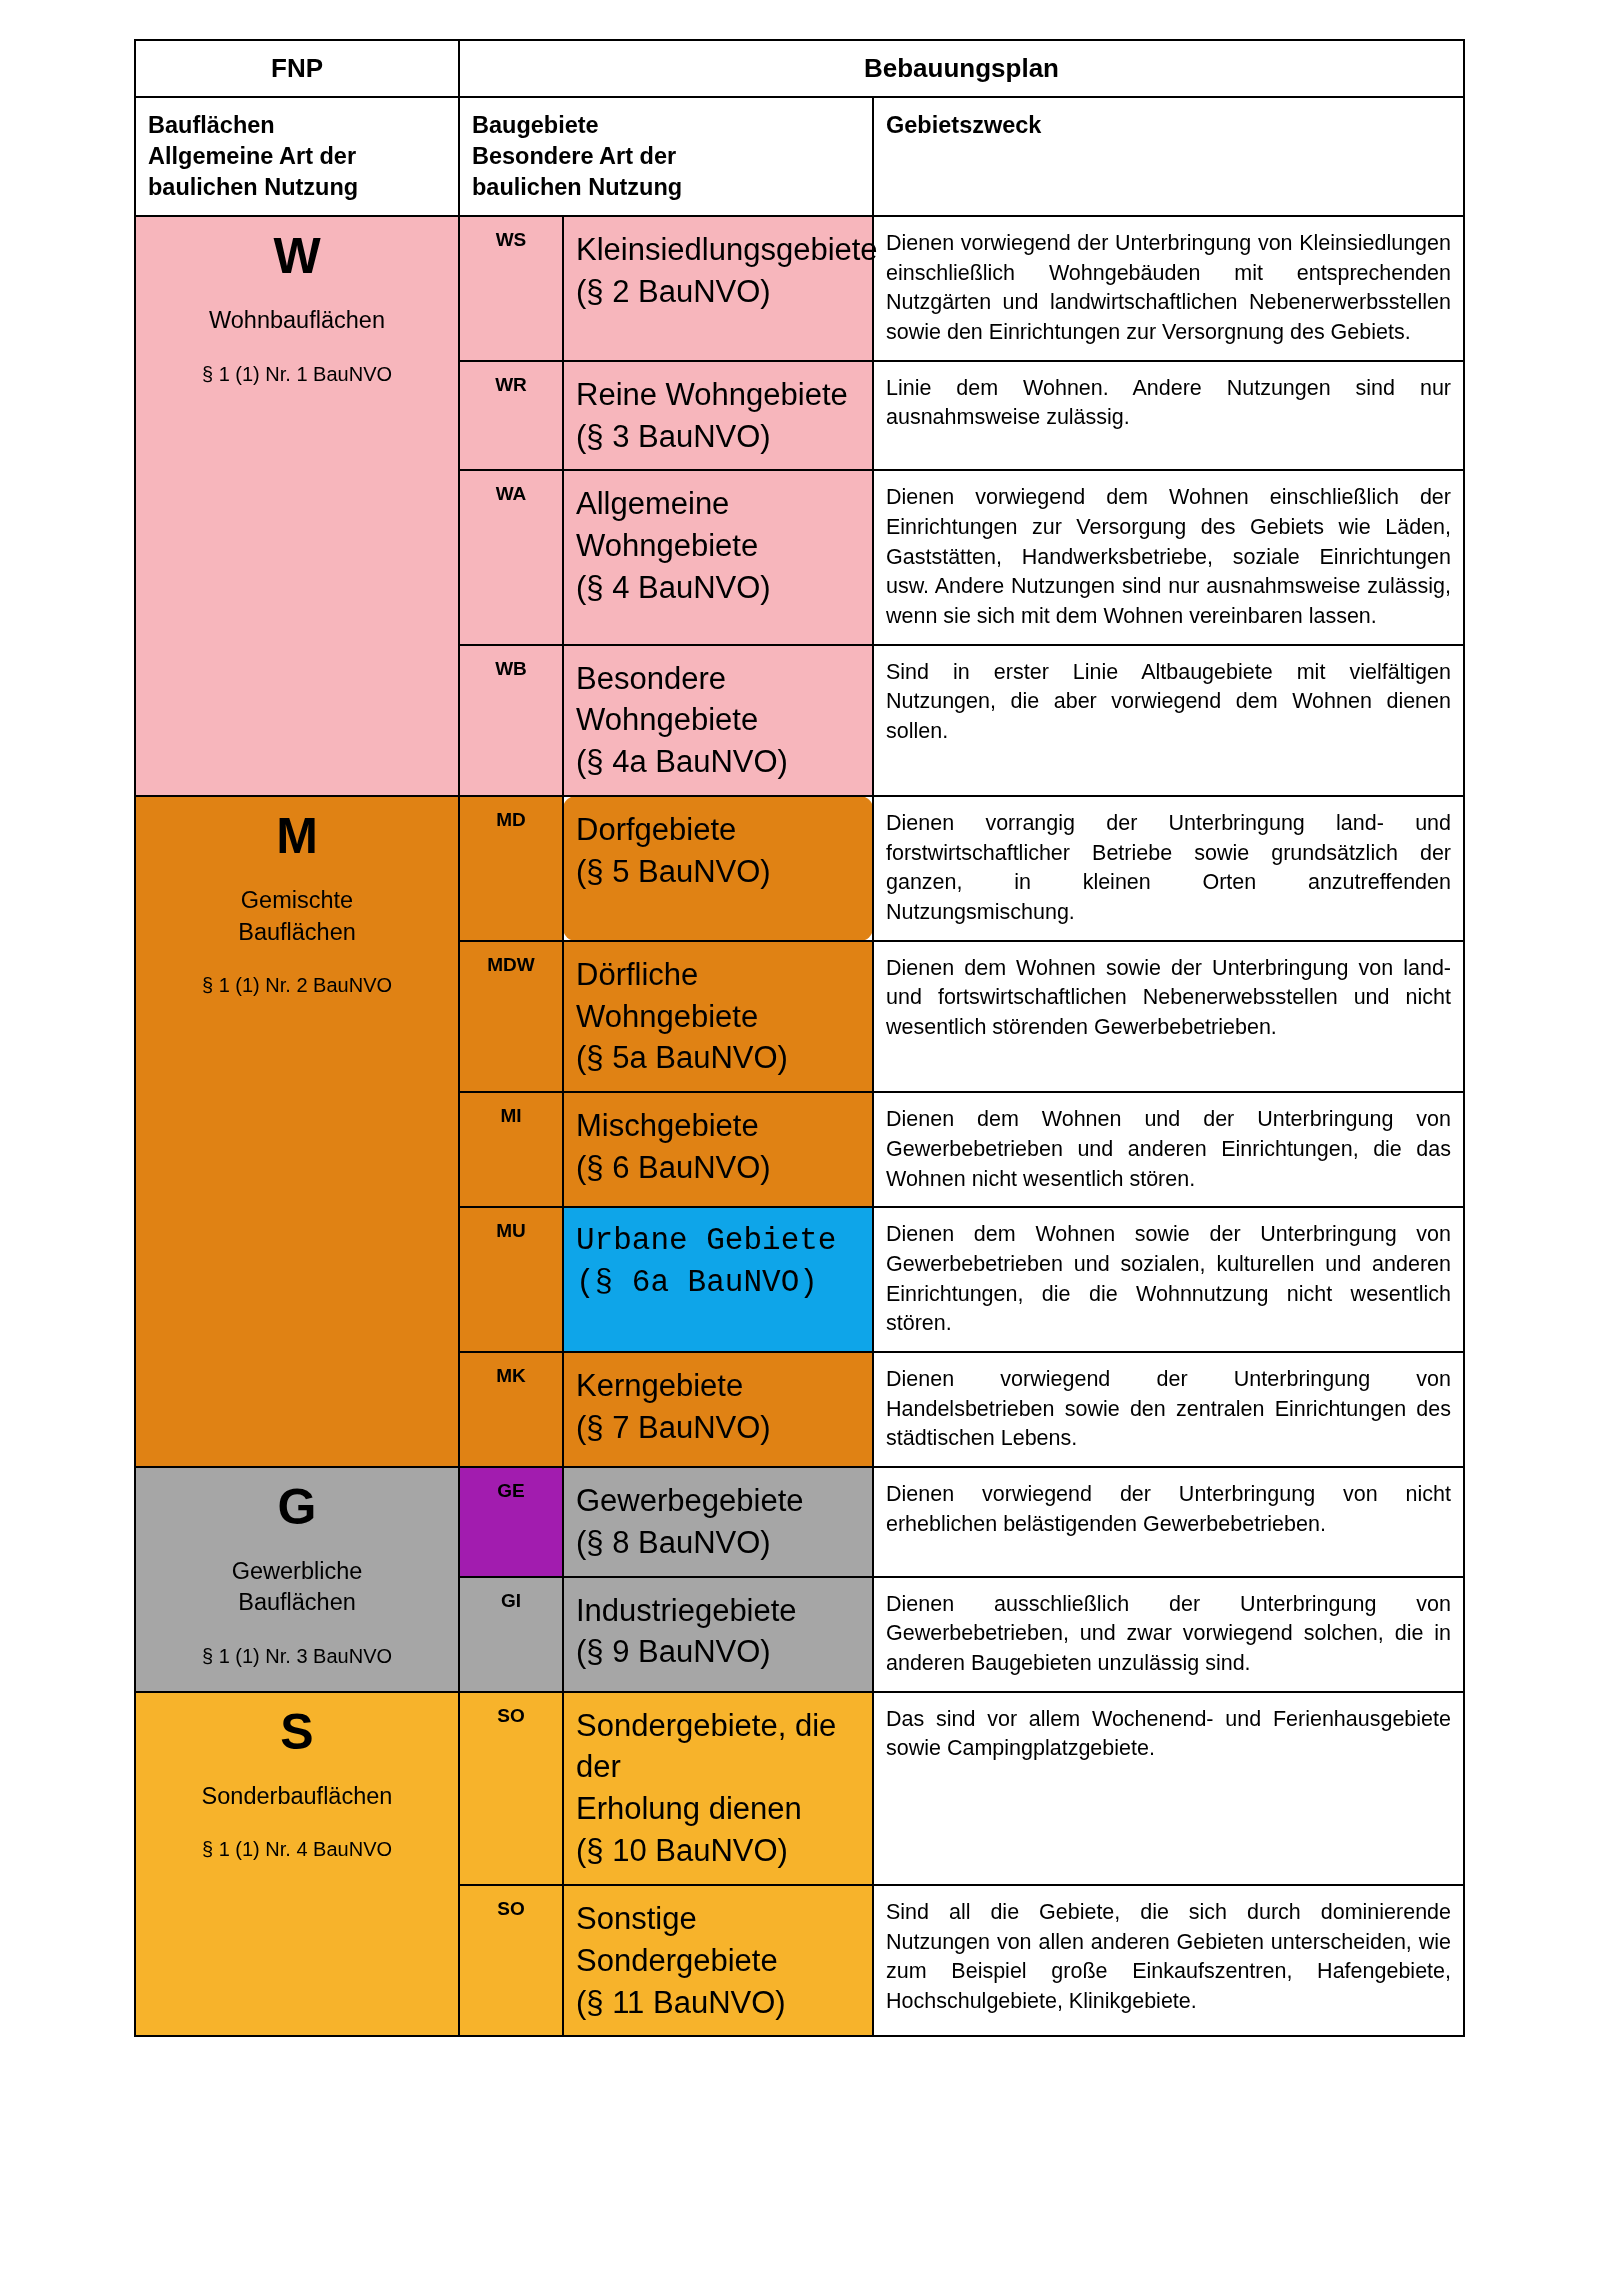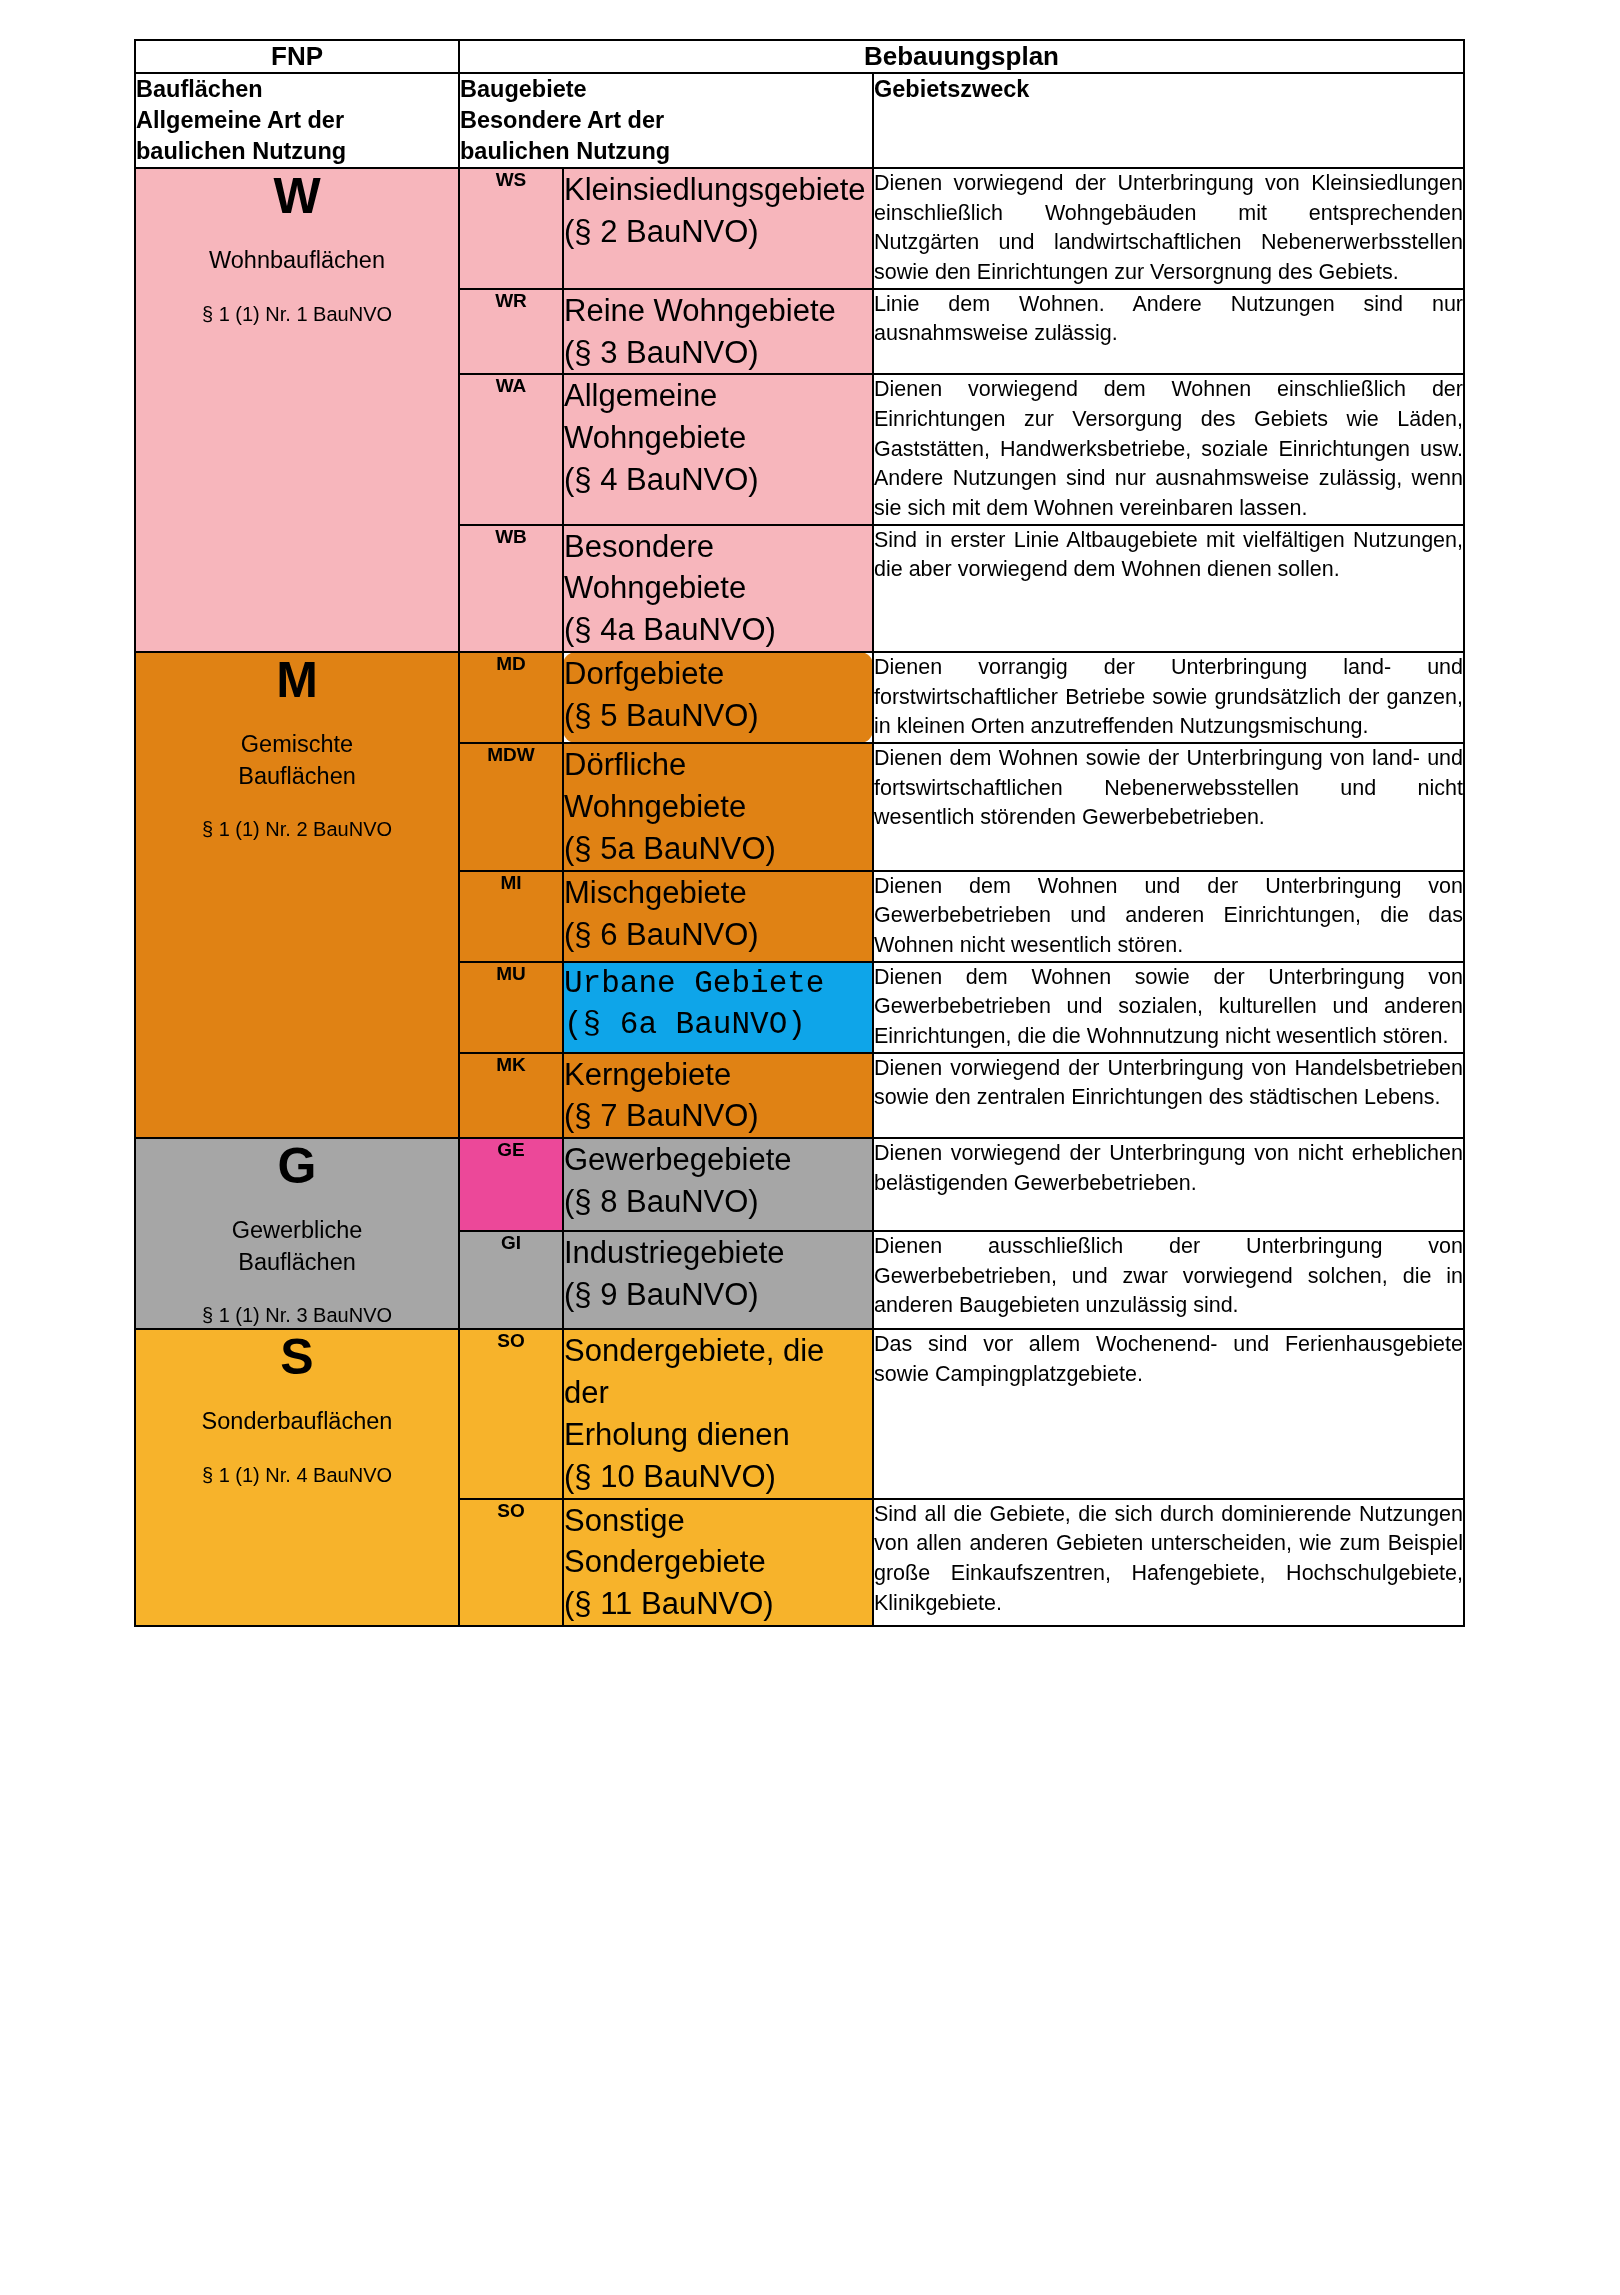--- a/index.html
+++ b/index.html
@@ -23,21 +23,21 @@
     position: absolute;
     left: 134px;
     top: 39px;
     width: 1329px;
     border-collapse: collapse;
     table-layout: fixed;
   }
   table.plan td, table.plan th {
     border: 2.4px solid #000000;
     vertical-align: top;
-    padding: 0;
+    padding: 12px;
   }
   
   col.c-fnp   { width: 324px; }
   col.c-abbr  { width: 104px; }
   col.c-name  { width: 310px; }
   col.c-desc  { width: 591px; }
 
   .hdr-top {
     text-align: center;
     font-weight: bold;
@@ -190,21 +190,21 @@
 (§ 7 BauNVO)</td>
           <td class="desc-cell">Dienen vorwiegend der Unterbringung von Handelsbetrieben sowie den zentralen Einrichtungen des städtischen Lebens.</td>
         </tr>
         <tr>
           <td class="fnp-cell" rowspan="2" style="background: rgb(166, 166, 166);">
             <div class="fnp-letter">G</div>
             <div class="fnp-title" style="white-space: pre-line;">Gewerbliche
 Bauflächen</div>
             <div class="fnp-ref">§ 1 (1) Nr. 3 BauNVO</div>
           </td>
-          <td class="abbr-cell" style="background: #ec4899;">GE</td>
+          <td class="abbr-cell" style="background: #a21caf;">GE</td>
           <td class="name-cell" style="background: rgb(166, 166, 166); white-space: pre-line;">Gewerbegebiete
 (§ 8 BauNVO)</td>
           <td class="desc-cell">Dienen vorwiegend der Unterbringung von nicht erheblichen belästigenden Gewerbebetrieben.</td>
         </tr>
         <tr>
           <td class="abbr-cell" style="background: rgb(166, 166, 166); margin-top: 44px;">GI</td>
           <td class="name-cell" style="background: rgb(166, 166, 166); white-space: pre-line;">Industriegebiete
 (§ 9 BauNVO)</td>
           <td class="desc-cell">Dienen ausschließlich der Unterbringung von Gewerbebetrieben, und zwar vorwiegend solchen, die in anderen Baugebieten unzulässig sind.</td>
         </tr>

